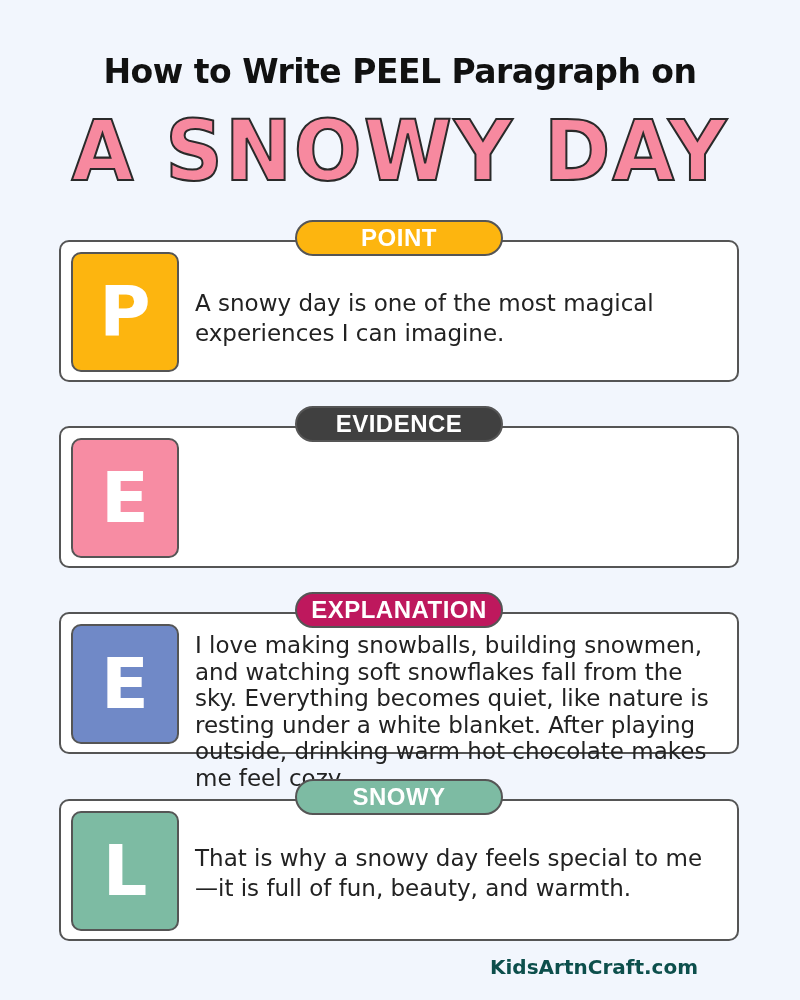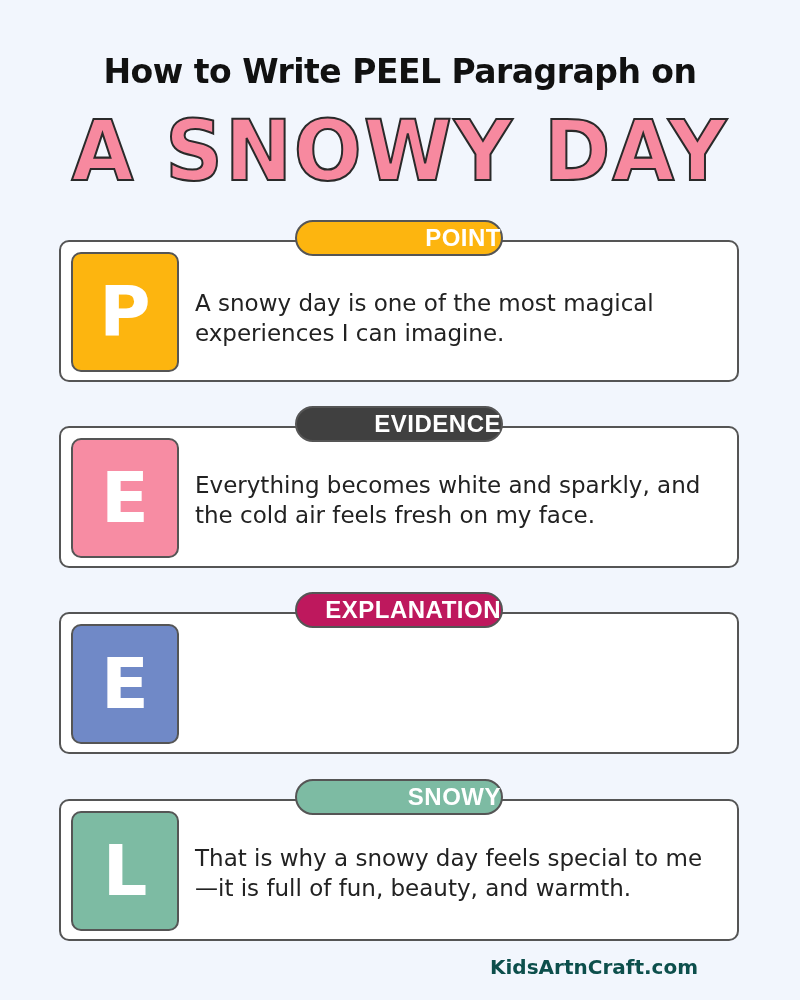--- a/index.html
+++ b/index.html
@@ -20,21 +20,21 @@
     -webkit-text-stroke: 2px #2a2a2a; letter-spacing: 2px;
     font-family: "DejaVu Sans", sans-serif; transform: scaleY(1.05);
   }
   .card {
     position: absolute; left: 59px; width: 680px;
     background: #fff; border: 2px solid #555; border-radius: 10px; box-sizing: border-box;
   }
   .badge {
     position: absolute; left: 295px; width: 208px; height: 36px;
     border: 2px solid #555; border-radius: 20px; box-sizing: border-box;
-    color: #fff; font-weight: bold; font-size: 24px; text-align: right; line-height: 32px;
+    color: #fff; font-weight: bold; font-size: 24px; text-align: center; line-height: 32px;
     font-family: "Liberation Sans", sans-serif; letter-spacing: 0.5px;
     transform-origin: center; 
   }
   .letter {
     position: absolute; left: 10px; width: 108px; height: 120px;
     border: 2px solid #555; border-radius: 10px; box-sizing: border-box;
     color: #fff; font-weight: bold; font-size: 70px; text-align: center; line-height: 116px;
   }
   .text {
     position: absolute; left: 134px; right: 20px;
@@ -53,26 +53,26 @@
 <div class="title">A SNOWY DAY</div>
 
 <div class="card" style="top:240px; height:142px;">
   <div class="letter" style="top:10px; background:#fdb50f;">P</div>
   <div class="text" style="top:46px;">A snowy day is one of the most magical experiences I can imagine.</div>
 </div>
 <div class="badge" style="top:220px; background:#fdb50f;">POINT</div>
 
 <div class="card" style="top:426px; height:142px;">
   <div class="letter" style="top:10px; background:#f78ca3;">E</div>
-  <div class="text" style="top:42px;">Everything becomes white and sparkly, and the cold air feels fresh on my face.</div>
 </div>
 <div class="badge" style="top:406px; background:#404040;">EVIDENCE</div>
 
 <div class="card" style="top:612px; height:142px;">
   <div class="letter" style="top:10px; background:#7089c7;">E</div>
+  <div class="text" style="top:18px; line-height:26.5px;">I love making snowballs, building snowmen, and watching soft snowflakes fall from the sky. Everything becomes quiet, like nature is resting under a white blanket. After playing outside, drinking warm hot chocolate makes me feel cozy.</div>
 </div>
 <div class="badge" style="top:592px; background:#be185d;">EXPLANATION</div>
 
 <div class="card" style="top:799px; height:142px;">
   <div class="letter" style="top:10px; background:#7dbba3;">L</div>
   <div class="text" style="top:42px;">That is why a snowy day feels special to me—it is full of fun, beauty, and warmth.</div>
 </div>
 <div class="badge" style="top:779px; background:#7dbba3;">SNOWY</div>
 
 <div class="footer">KidsArtnCraft.com</div>

